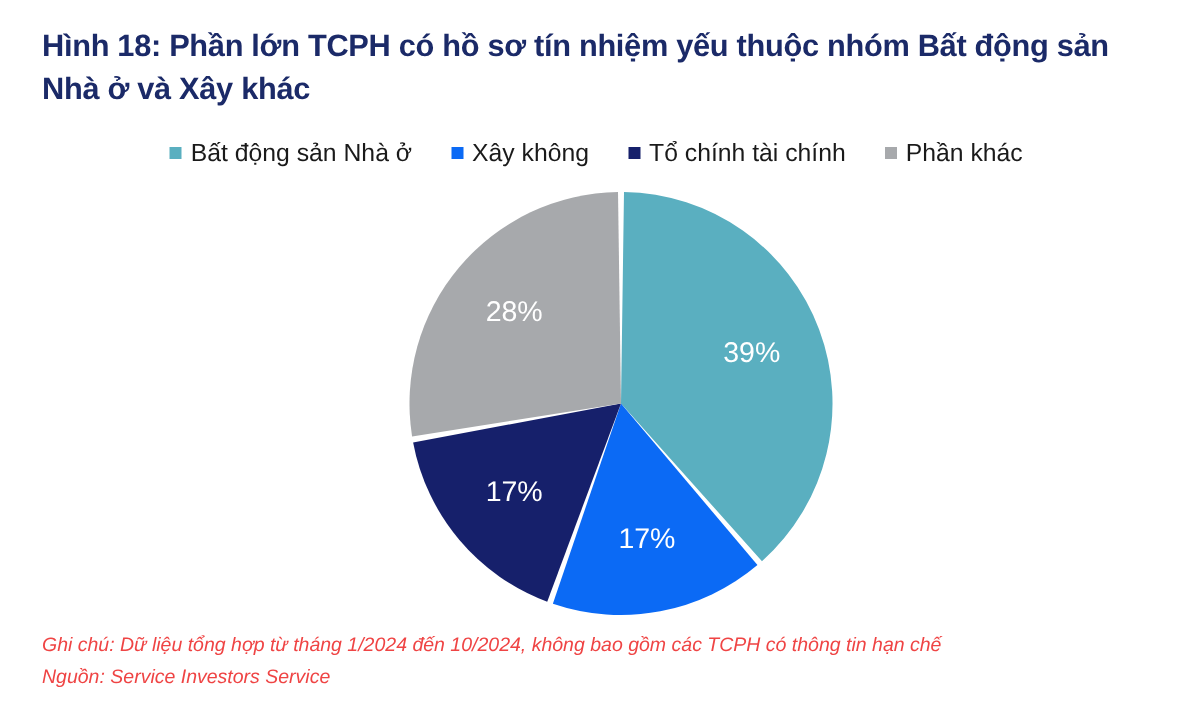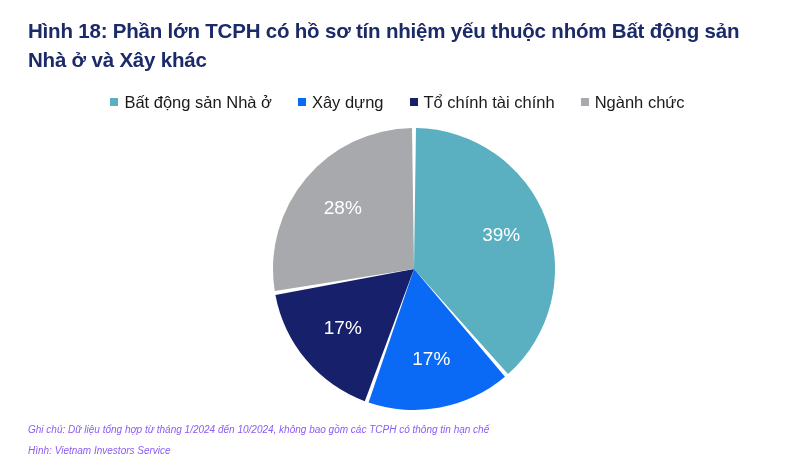--- a/index.html
+++ b/index.html
@@ -94,24 +94,24 @@
   }
 
   
   .footer {
     position: absolute;
     left: 28px;
     top: 419px;
     width: 750px;
   }
   .footer-line {
-    color: #8b5cf6;
+    color: #ef4444;
     font-family: "Liberation Sans", sans-serif;
     font-style: italic;
-    font-size: 10px;
+    font-size: 13px;
     line-height: 21px;
     white-space: nowrap;
   }
 </style>
 </head>
 <body>
 
 <div class="figure">
 
   <div class="title-block">
@@ -119,29 +119,29 @@
     <div class="title-line">Nhà ở và Xây khác</div>
   </div>
 
   <div class="legend">
     <div class="legend-item">
       <span class="legend-swatch" style="background: rgb(90, 175, 192);"></span>
       <span class="legend-label">Bất động sản Nhà ở</span>
     </div>
     <div class="legend-item">
       <span class="legend-swatch" style="background: rgb(11, 106, 245);"></span>
-      <span class="legend-label">Xây dựng</span>
+      <span class="legend-label">Xây không</span>
     </div>
     <div class="legend-item">
       <span class="legend-swatch" style="background: rgb(22, 32, 107);"></span>
       <span class="legend-label">Tổ chính tài chính</span>
     </div>
     <div class="legend-item">
       <span class="legend-swatch" style="background: rgb(167, 169, 172);"></span>
-      <span class="legend-label">Ngành chức</span>
+      <span class="legend-label">Phần khác</span>
     </div>
   </div>
 
   <div class="pie-wrap">
     <svg class="pie-svg" width="795" height="473" viewBox="0 0 795 473">
       <g id="pie-slices">
           <path d="M 414.00 269.00 L 416.00 128.01 A 141 141 0 0 1 507.99 374.11 Z" fill="#5aafc0"></path>
           <path d="M 414.00 269.00 L 504.97 376.73 A 141 141 0 0 1 368.58 402.48 Z" fill="#0b6af5"></path>
           <path d="M 414.00 269.00 L 364.81 401.14 A 141 141 0 0 1 275.41 294.97 Z" fill="#16206b"></path>
           <path d="M 414.00 269.00 L 274.73 291.03 A 141 141 0 0 1 412.00 128.01 Z" fill="#a7a9ac"></path>
@@ -150,16 +150,16 @@
           <text x="501.2" y="236.4" class="slice-label" fill="#ffffff">39%</text>
           <text x="431.3" y="360.4" class="slice-label" fill="#ffffff">17%</text>
           <text x="342.8" y="328.9" class="slice-label" fill="#ffffff">17%</text>
           <text x="342.8" y="209.1" class="slice-label" fill="#ffffff">28%</text>
         </g>
     </svg>
   </div>
 
   <div class="footer">
     <div class="footer-line">Ghi chú: Dữ liệu tổng hợp từ tháng 1/2024 đến 10/2024, không bao gồm các TCPH có thông tin hạn chế</div>
-    <div class="footer-line">Hình: Vietnam Investors Service</div>
+    <div class="footer-line">Nguồn: Service Investors Service</div>
   </div>
 
 </div>
 
 </body></html>

